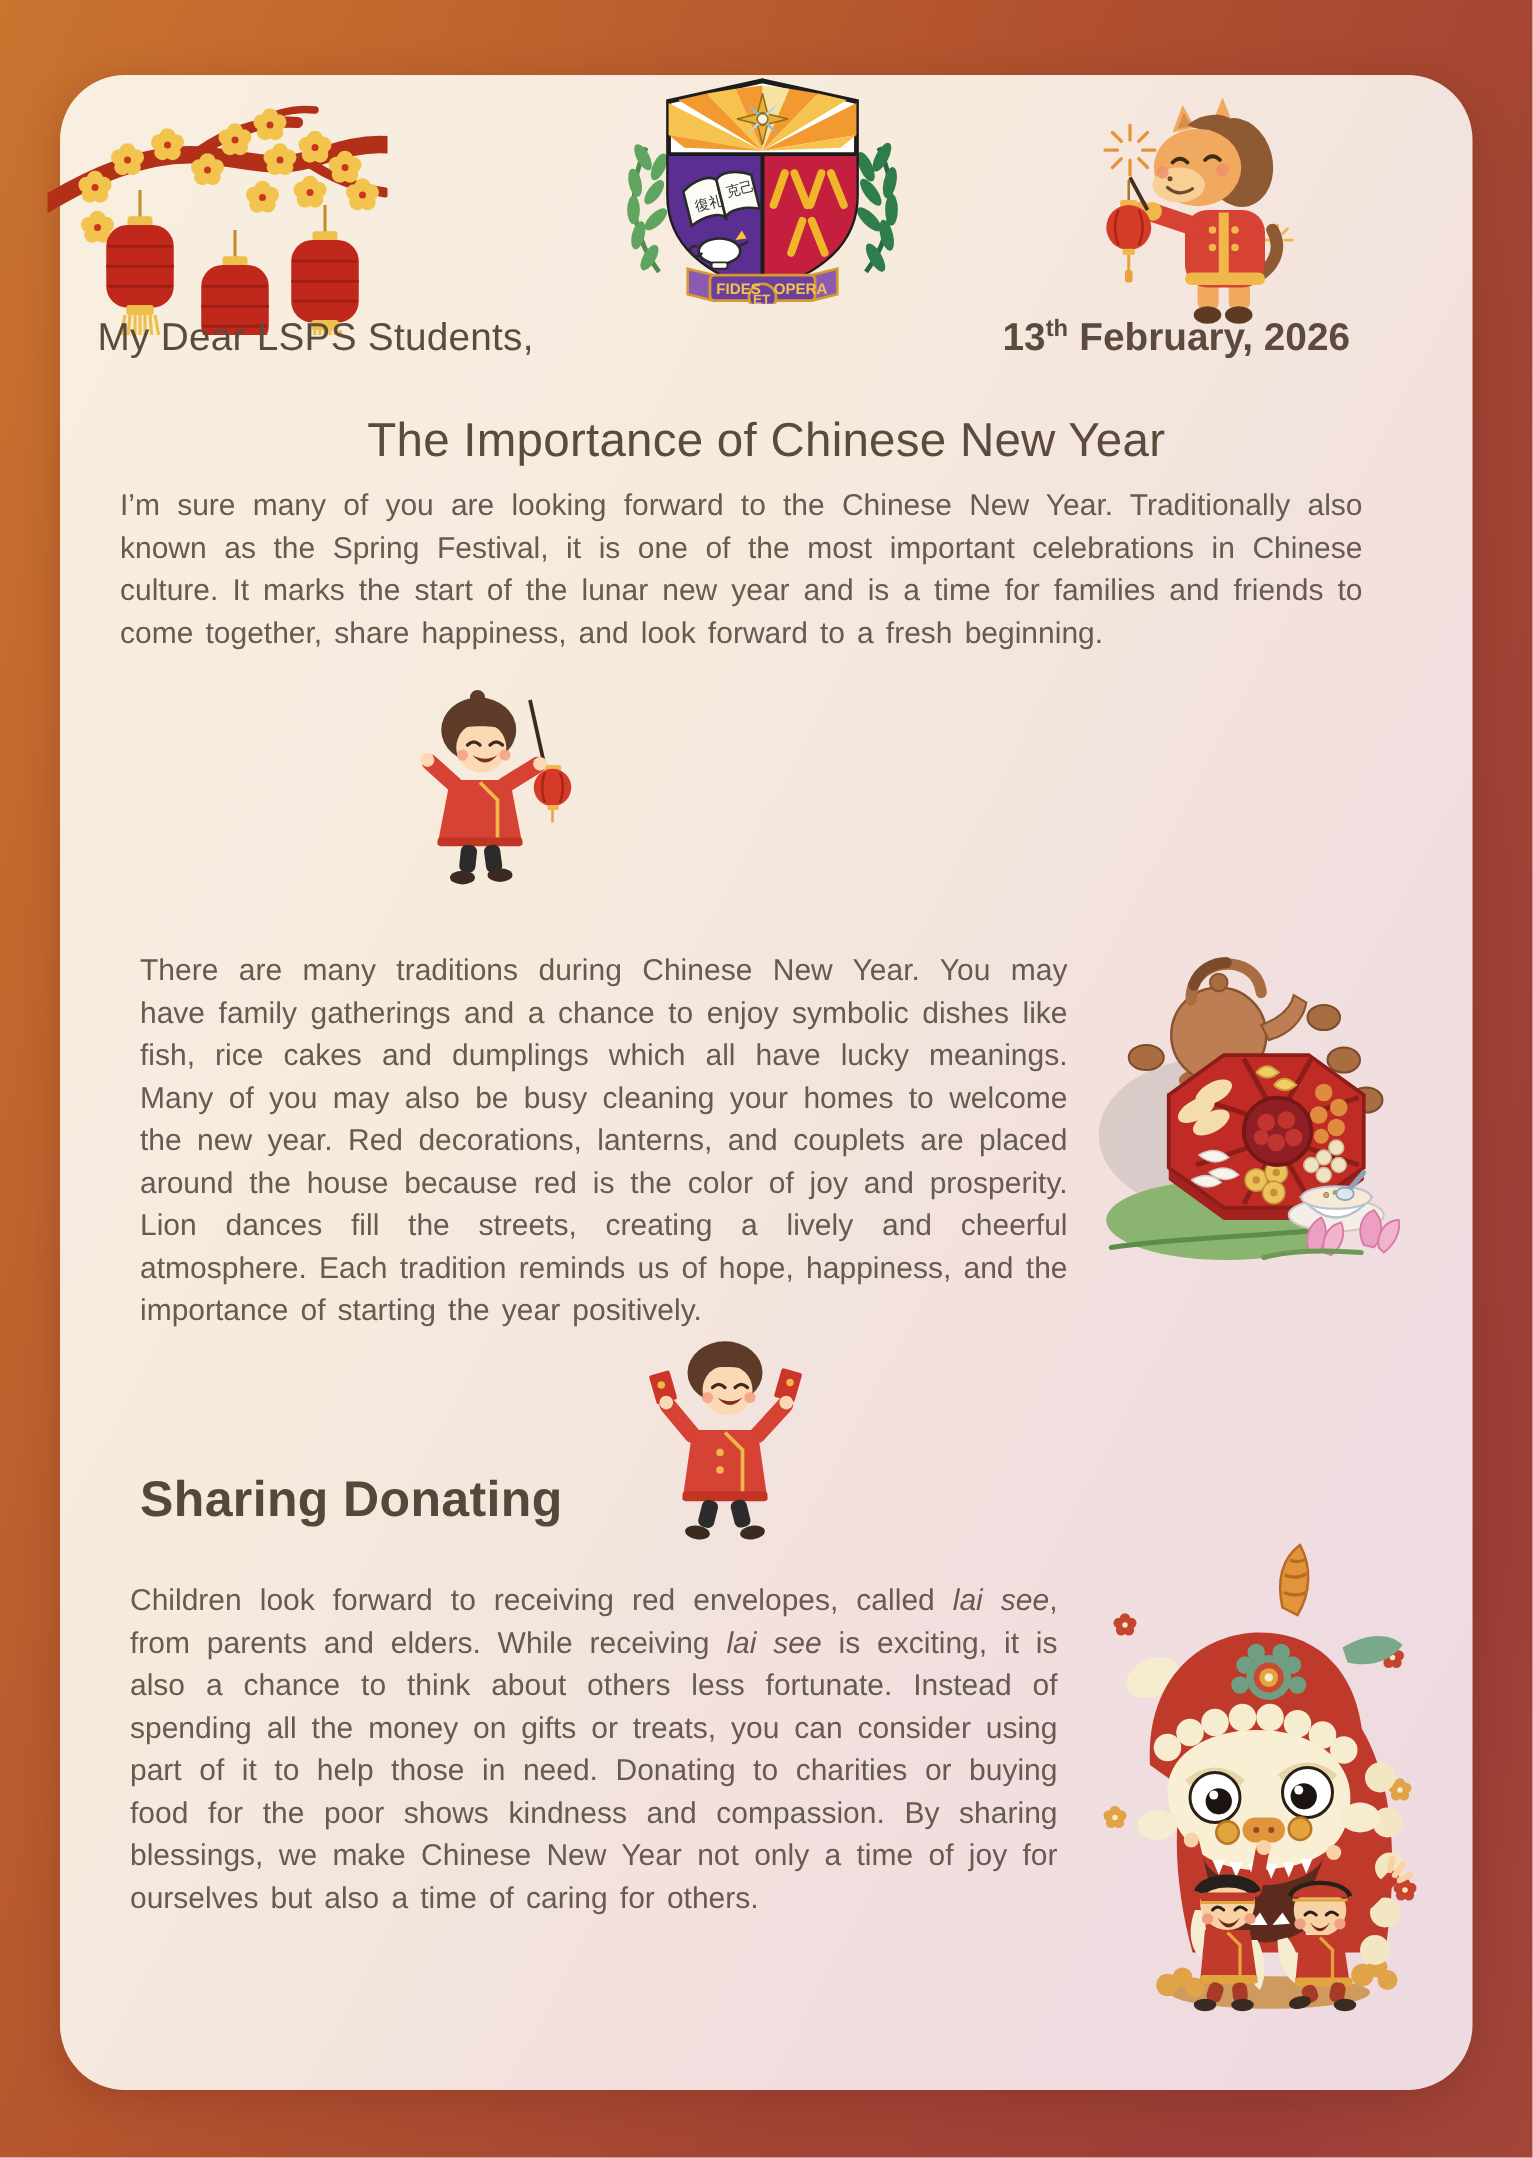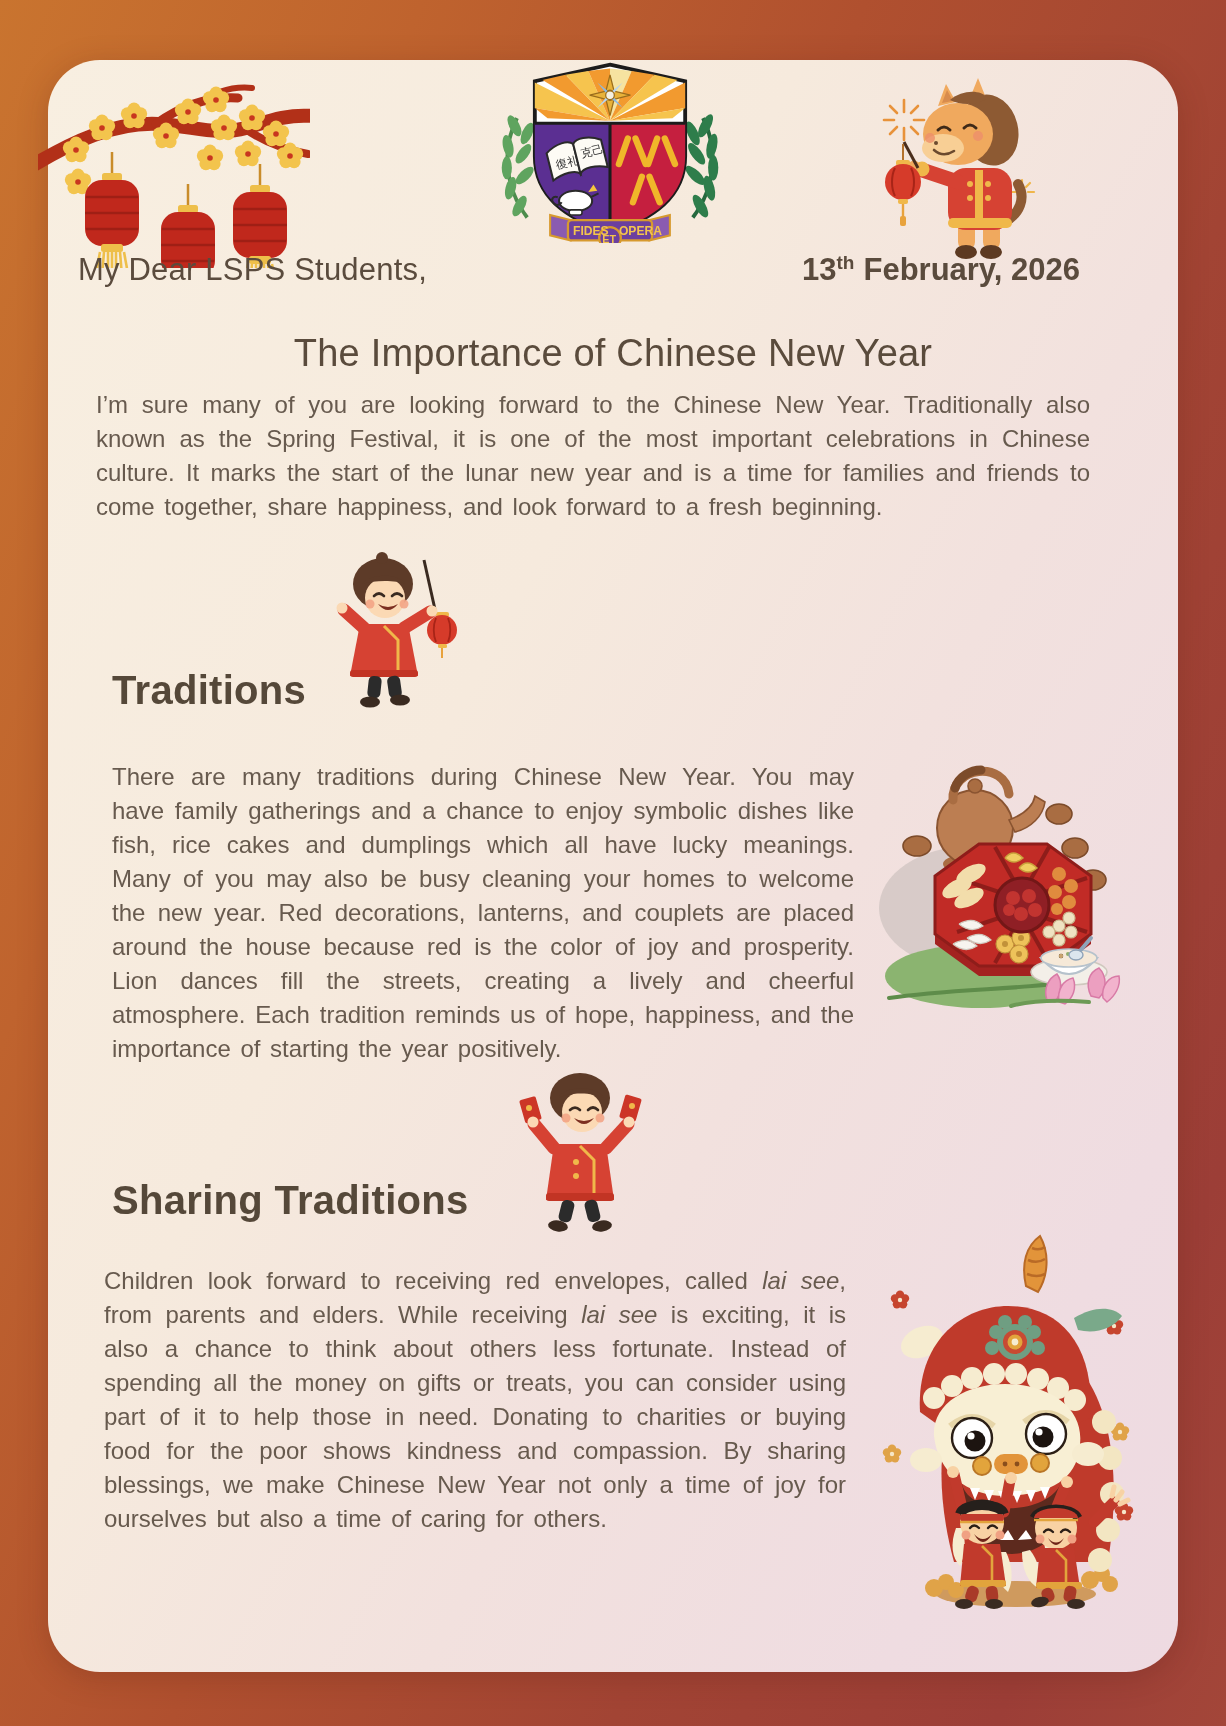--- a/index.html
+++ b/index.html
@@ -274,21 +274,20 @@
     <circle cx="56" cy="6" r="6" fill="#5d3b28"></circle>
     <circle cx="59" cy="46" r="20" fill="#fbd9b4"></circle>
     <path d="M36,32 C42,22 72,20 80,32 C70,28 48,28 36,32" fill="#5d3b28"></path>
     <path d="M48,44 Q53,39 58,44" stroke="#3a2a20" stroke-width="2.6" fill="none" stroke-linecap="round"></path>
     <path d="M66,44 Q71,39 76,44" stroke="#3a2a20" stroke-width="2.6" fill="none" stroke-linecap="round"></path>
     <path d="M52,52 Q62,64 72,52 Q62,58 52,52" fill="#7c2f20"></path>
     <circle cx="44" cy="52" r="4.5" fill="#f2a183" opacity=".85"></circle>
     <circle cx="78" cy="52" r="4.5" fill="#f2a183" opacity=".85"></circle>
   </svg>
 
-  <div class="abs sec-heading h-trad">Traditions</div>
   <div class="abs para p-trad">There are many traditions during Chinese New Year. You may have family gatherings and a chance to enjoy symbolic dishes like fish, rice cakes and dumplings which all have lucky meanings. Many of you may also be busy cleaning your homes to welcome the new year. Red decorations, lanterns, and couplets are placed around the house because red is the color of joy and prosperity. Lion dances fill the streets, creating a lively and cheerful atmosphere. Each tradition reminds us of hope, happiness, and the importance of starting the year positively.</div>
 
   <svg class="abs illus" style="left:815px;top:688px;" width="264" height="268" viewBox="0 0 264 268">
     <ellipse cx="108" cy="160" rx="92" ry="62" fill="#c2bab6" opacity=".55"></ellipse>
     <ellipse cx="118" cy="228" rx="96" ry="32" fill="#8bb470"></ellipse>
     <path d="M26,250 C90,240 170,242 238,230" stroke="#5e8c4a" stroke-width="4" fill="none" stroke-linecap="round"></path>
     <ellipse cx="112" cy="116" rx="32" ry="11" fill="#a96d42"></ellipse>
     <circle cx="112" cy="80" r="38" fill="#bc7e52" stroke="#8a5431" stroke-width="2"></circle>
     <circle cx="112" cy="38" r="7" fill="#a96d42" stroke="#8a5431" stroke-width="1.6"></circle>
     <path d="M90,52 C88,18 142,12 146,46" stroke="#a96d42" stroke-width="9" fill="none" stroke-linecap="round"></path>
@@ -393,21 +392,21 @@
     <ellipse cx="64" cy="36" rx="30" ry="25" fill="#5d3b28"></ellipse>
     <circle cx="66" cy="50" r="20" fill="#fbd9b4"></circle>
     <path d="M42,36 C48,24 80,22 88,36 C76,30 54,30 42,36" fill="#5d3b28"></path>
     <path d="M54,48 Q59,43 64,48" stroke="#3a2a20" stroke-width="2.6" fill="none" stroke-linecap="round"></path>
     <path d="M72,48 Q77,43 82,48" stroke="#3a2a20" stroke-width="2.6" fill="none" stroke-linecap="round"></path>
     <path d="M58,56 Q68,68 78,56 Q68,62 58,56" fill="#7c2f20"></path>
     <circle cx="50" cy="56" r="4.5" fill="#f2a183" opacity=".85"></circle>
     <circle cx="84" cy="56" r="4.5" fill="#f2a183" opacity=".85"></circle>
   </svg>
 
-  <div class="abs sec-heading h-share">Sharing Traditions</div>
+  <div class="abs sec-heading h-share">Sharing Donating</div>
   <div class="abs para p-share">
     <span>Children look forward to receiving red envelopes, called </span><span class="em">lai see</span><span>, from parents and elders. While receiving </span><span class="em">lai see</span><span> is exciting, it is also a chance to think about others less fortunate. Instead of spending all the money on gifts or treats, you can consider using part of it to help those in need. Donating to charities or buying food for the poor shows kindness and compassion. By sharing blessings, we make Chinese New Year not only a time of joy for ourselves but also a time of caring for others.</span>
   </div>
 
   <svg class="abs illus" style="left:830px;top:1162px;" width="256" height="388" viewBox="0 0 256 388">
     <defs>
       <g id="f5">
         <circle cx="0" cy="-5.2" r="4.2"></circle>
           <circle cx="5" cy="-1.6" r="4.2"></circle>
         <circle cx="3.1" cy="4.2" r="4.2"></circle>

